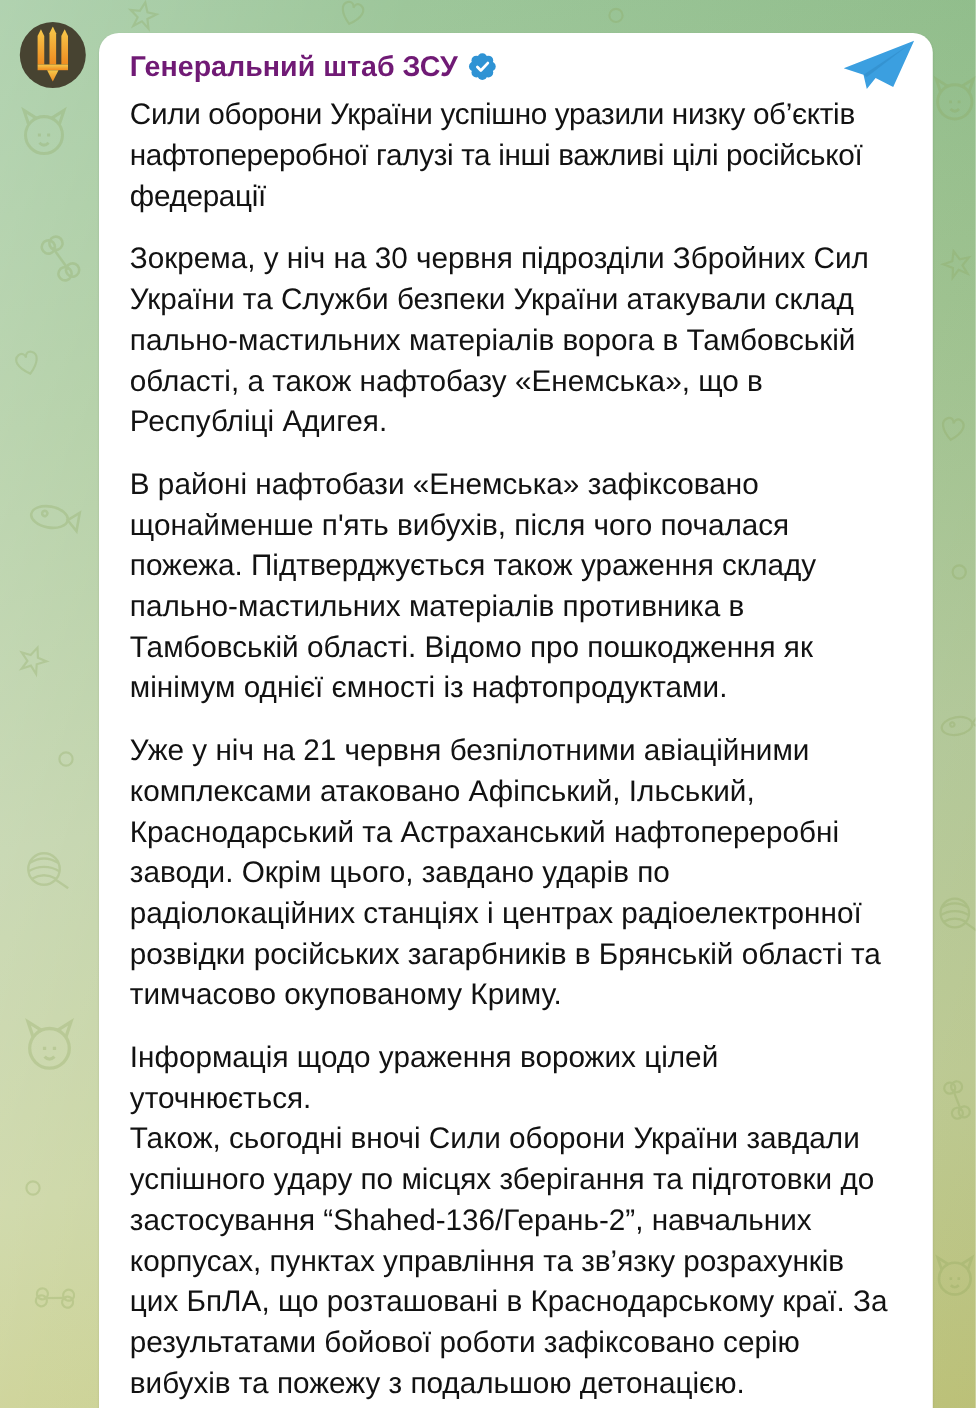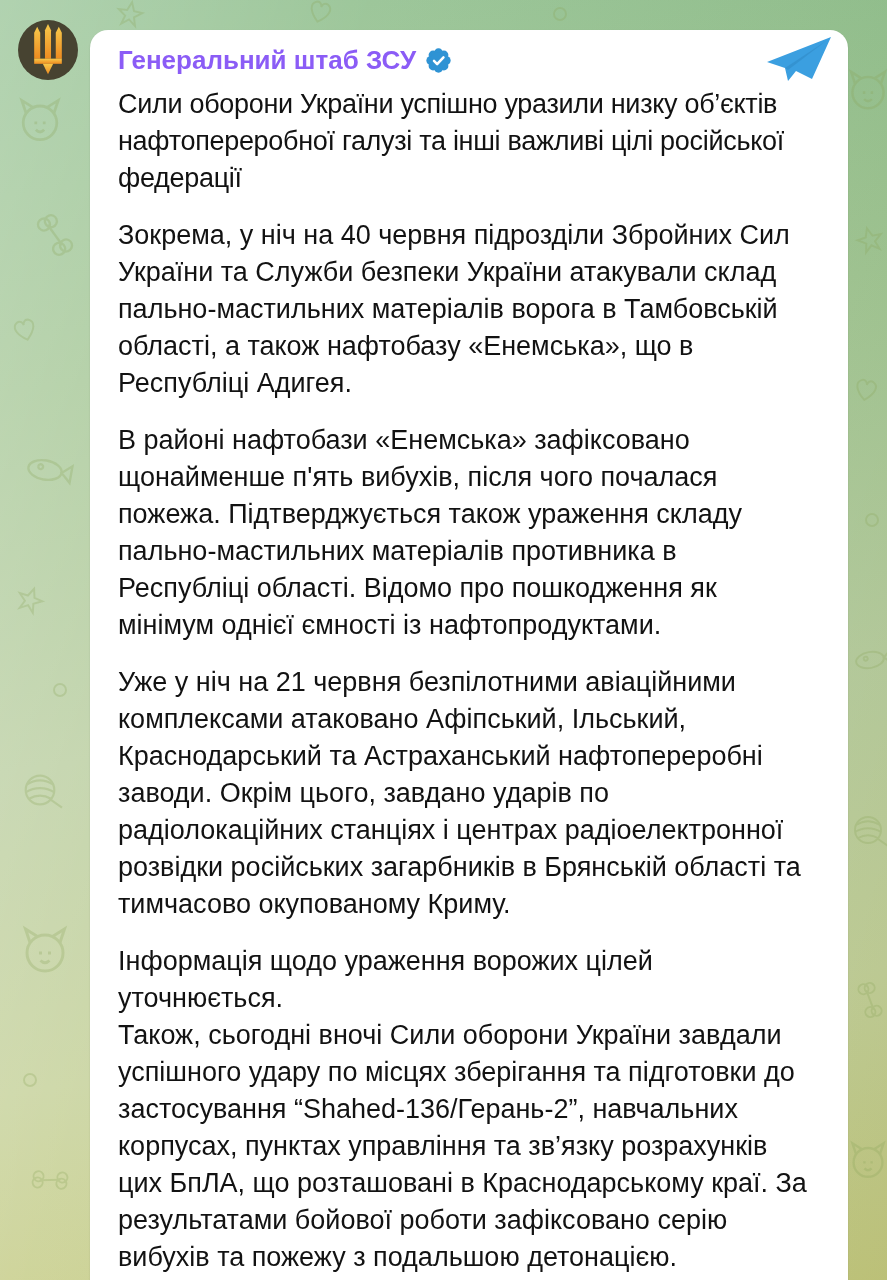--- a/index.html
+++ b/index.html
@@ -18,21 +18,21 @@
   }
   .avatar{
     position:absolute;left:18px;top:20px;width:60px;height:60px;border-radius:50%;
     background:#474331;display:flex;align-items:center;justify-content:center;
   }
   .header{
     position:relative;display:flex;align-items:center;
     padding:8px 14px 0 28px;height:52px;box-sizing:border-box;
   }
   .title{
-    font-size:26px;font-weight:bold;color:#8b5cf6;line-height:34px;
+    font-size:26px;font-weight:bold;color:#701a75;line-height:34px;
     white-space:nowrap;cursor:pointer;
   }
   .badge{margin-left:9px;flex:0 0 auto;}
   .plane{position:absolute;right:16px;top:6px;cursor:pointer;}
   .msg{
     padding:4px 12px 0 28px;
     font-size:27px;line-height:37px;color:#121212;
     overflow:hidden;height:1210px;
   }
   .para{white-space:pre-line;margin:0 0 20px 0;}
@@ -133,30 +133,30 @@
     </svg>
     <svg class="plane" width="66" height="46" viewBox="0 0 66 46">
       <path d="M65,1 L1,26 L19,32 L22,45 L30,35 L46,43 Z" fill="#3b9fe0"></path>
       <path d="M19,32 L60,5 L22,34 Z" fill="#2f88c4" opacity="0.55"></path>
     </svg>
   </div>
   <div class="msg">
       <div class="para bold">Сили оборони України успішно уразили низку об’єктів
 нафтопереробної галузі та інші важливі цілі російської
 федерації</div>
-      <div class="para">Зокрема, у ніч на 40 червня підрозділи Збройних Сил
+      <div class="para">Зокрема, у ніч на 30 червня підрозділи Збройних Сил
 України та Служби безпеки України атакували склад
 пально-мастильних матеріалів ворога в Тамбовській
 області, а також нафтобазу «Енемська», що в
 Республіці Адигея.</div>
       <div class="para">В районі нафтобази «Енемська» зафіксовано
 щонайменше п'ять вибухів, після чого почалася
 пожежа. Підтверджується також ураження складу
 пально-мастильних матеріалів противника в
-Республіці області. Відомо про пошкодження як
+Тамбовській області. Відомо про пошкодження як
 мінімум однієї ємності із нафтопродуктами.</div>
       <div class="para">Уже у ніч на 21 червня безпілотними авіаційними
 комплексами атаковано Афіпський, Ільський,
 Краснодарський та Астраханський нафтопереробні
 заводи. Окрім цього, завдано ударів по
 радіолокаційних станціях і центрах радіоелектронної
 розвідки російських загарбників в Брянській області та
 тимчасово окупованому Криму.</div>
       <div class="para">Інформація щодо ураження ворожих цілей
 уточнюється.

